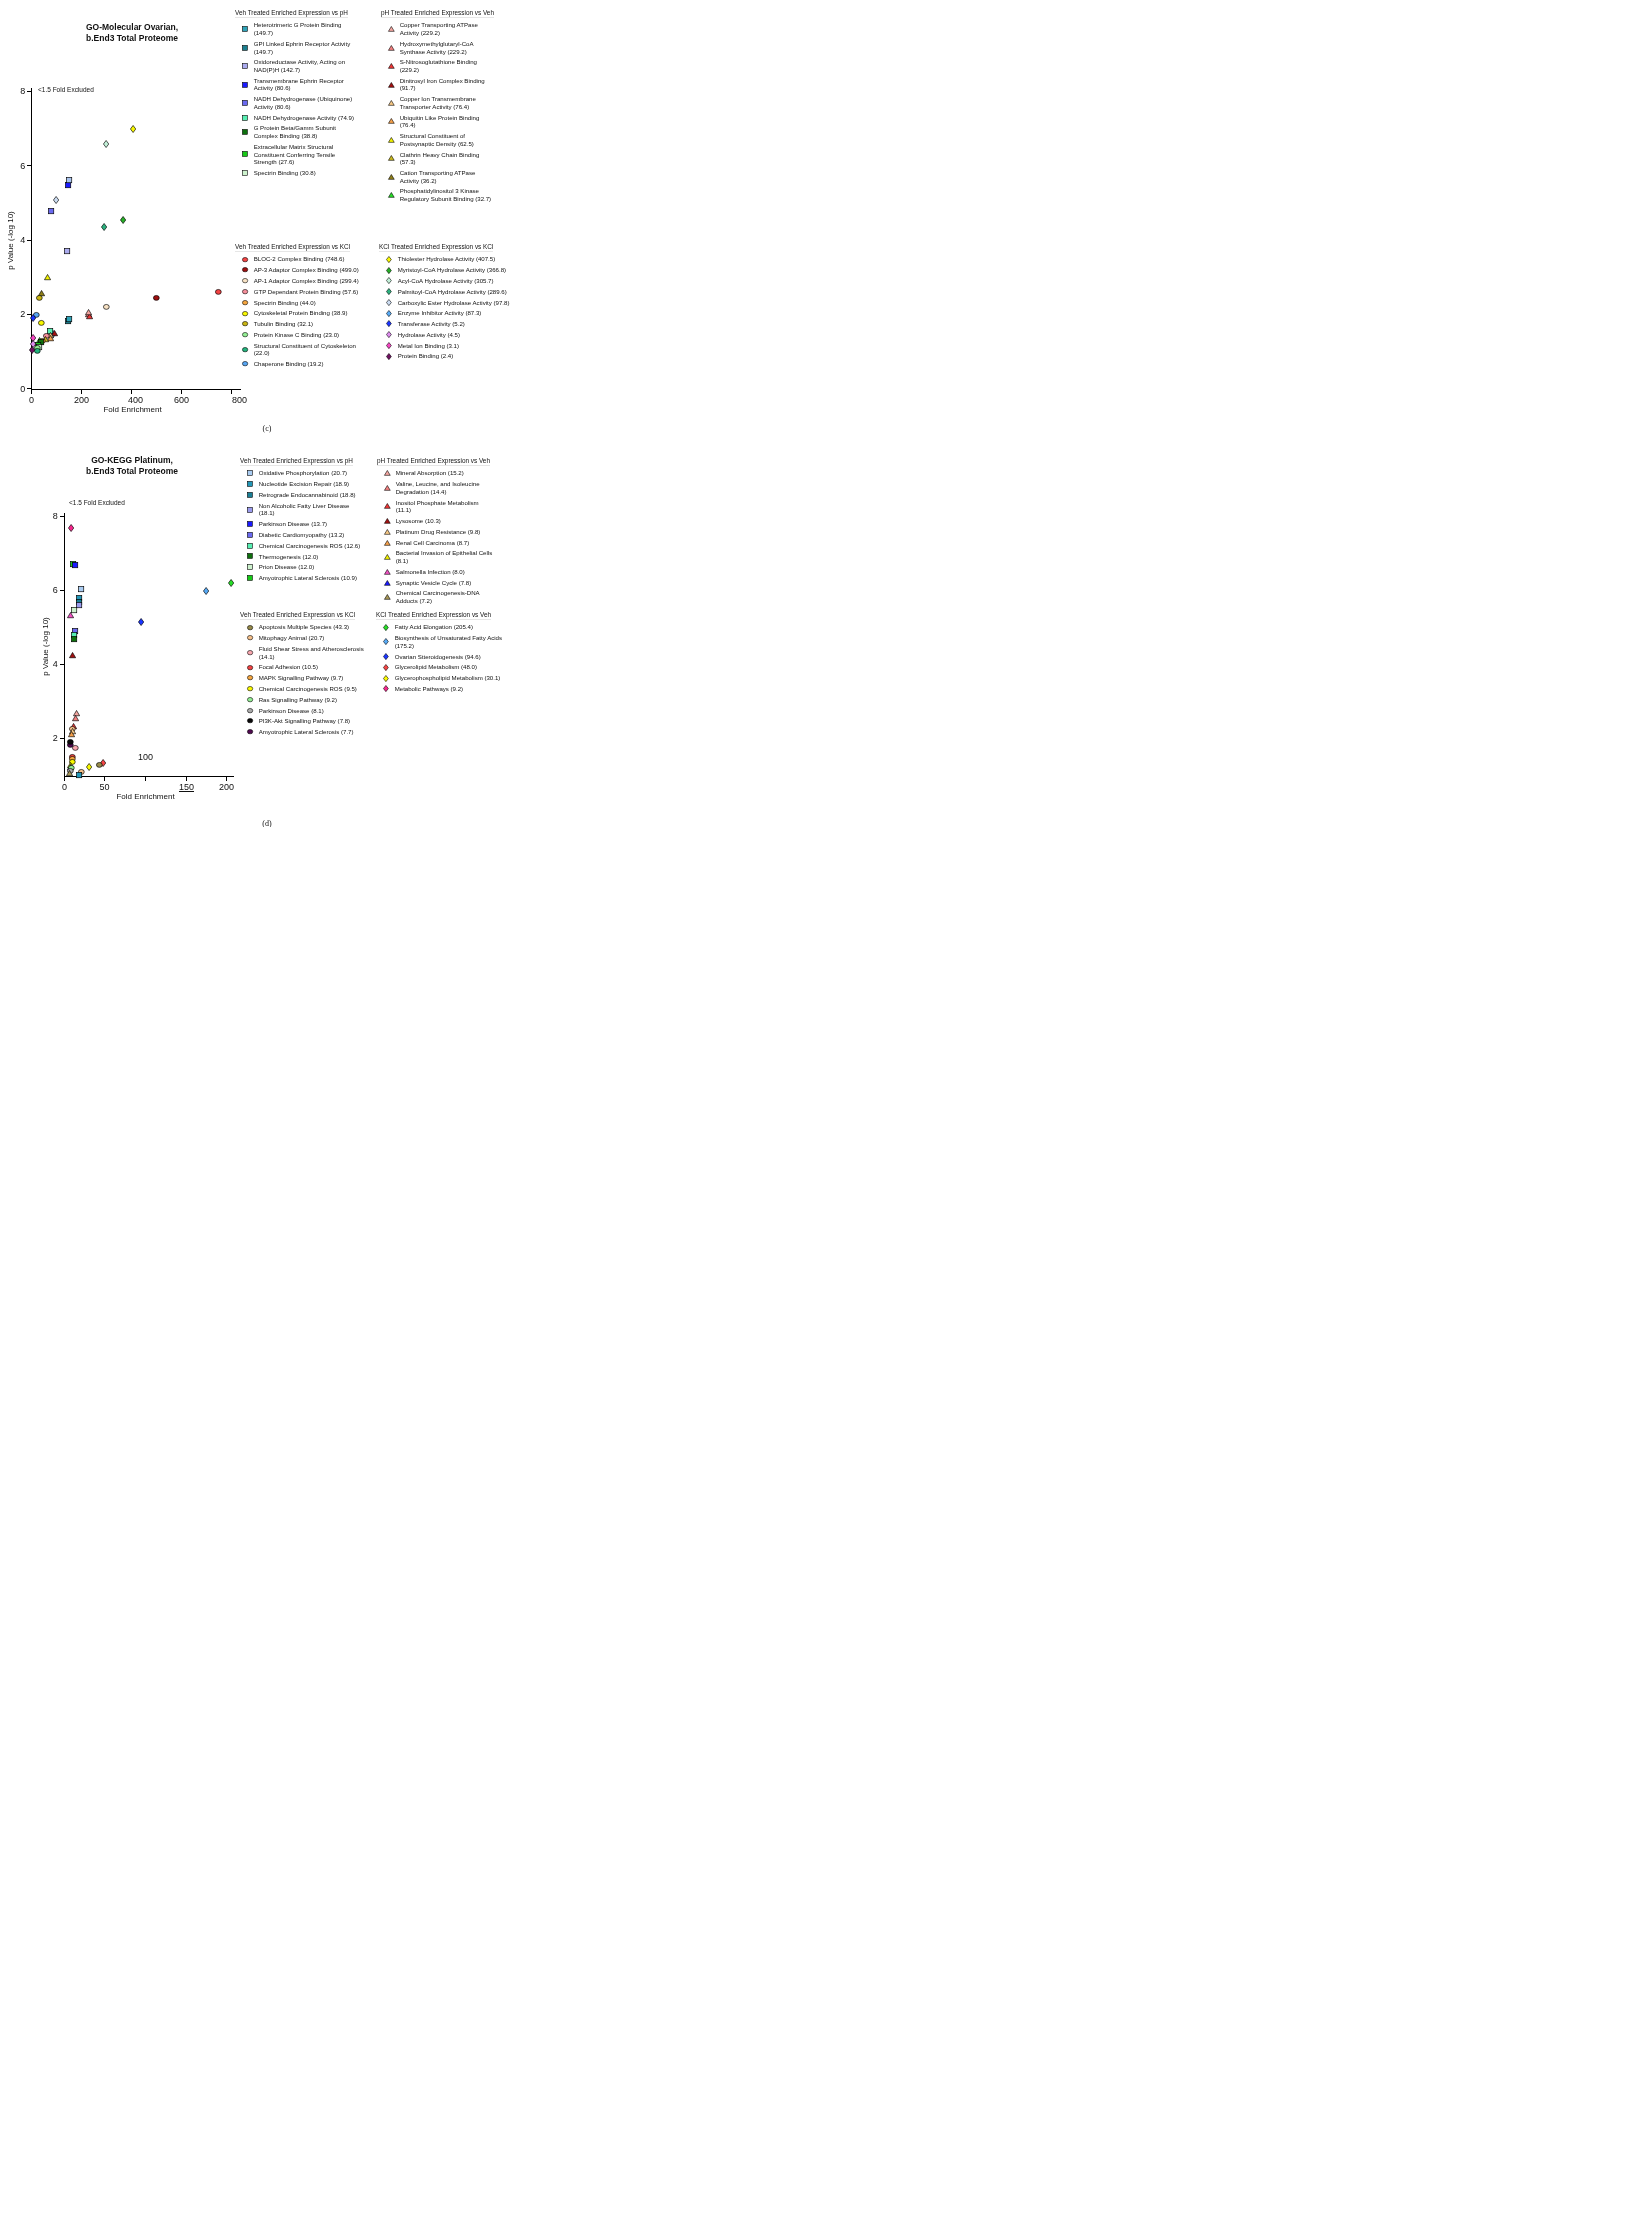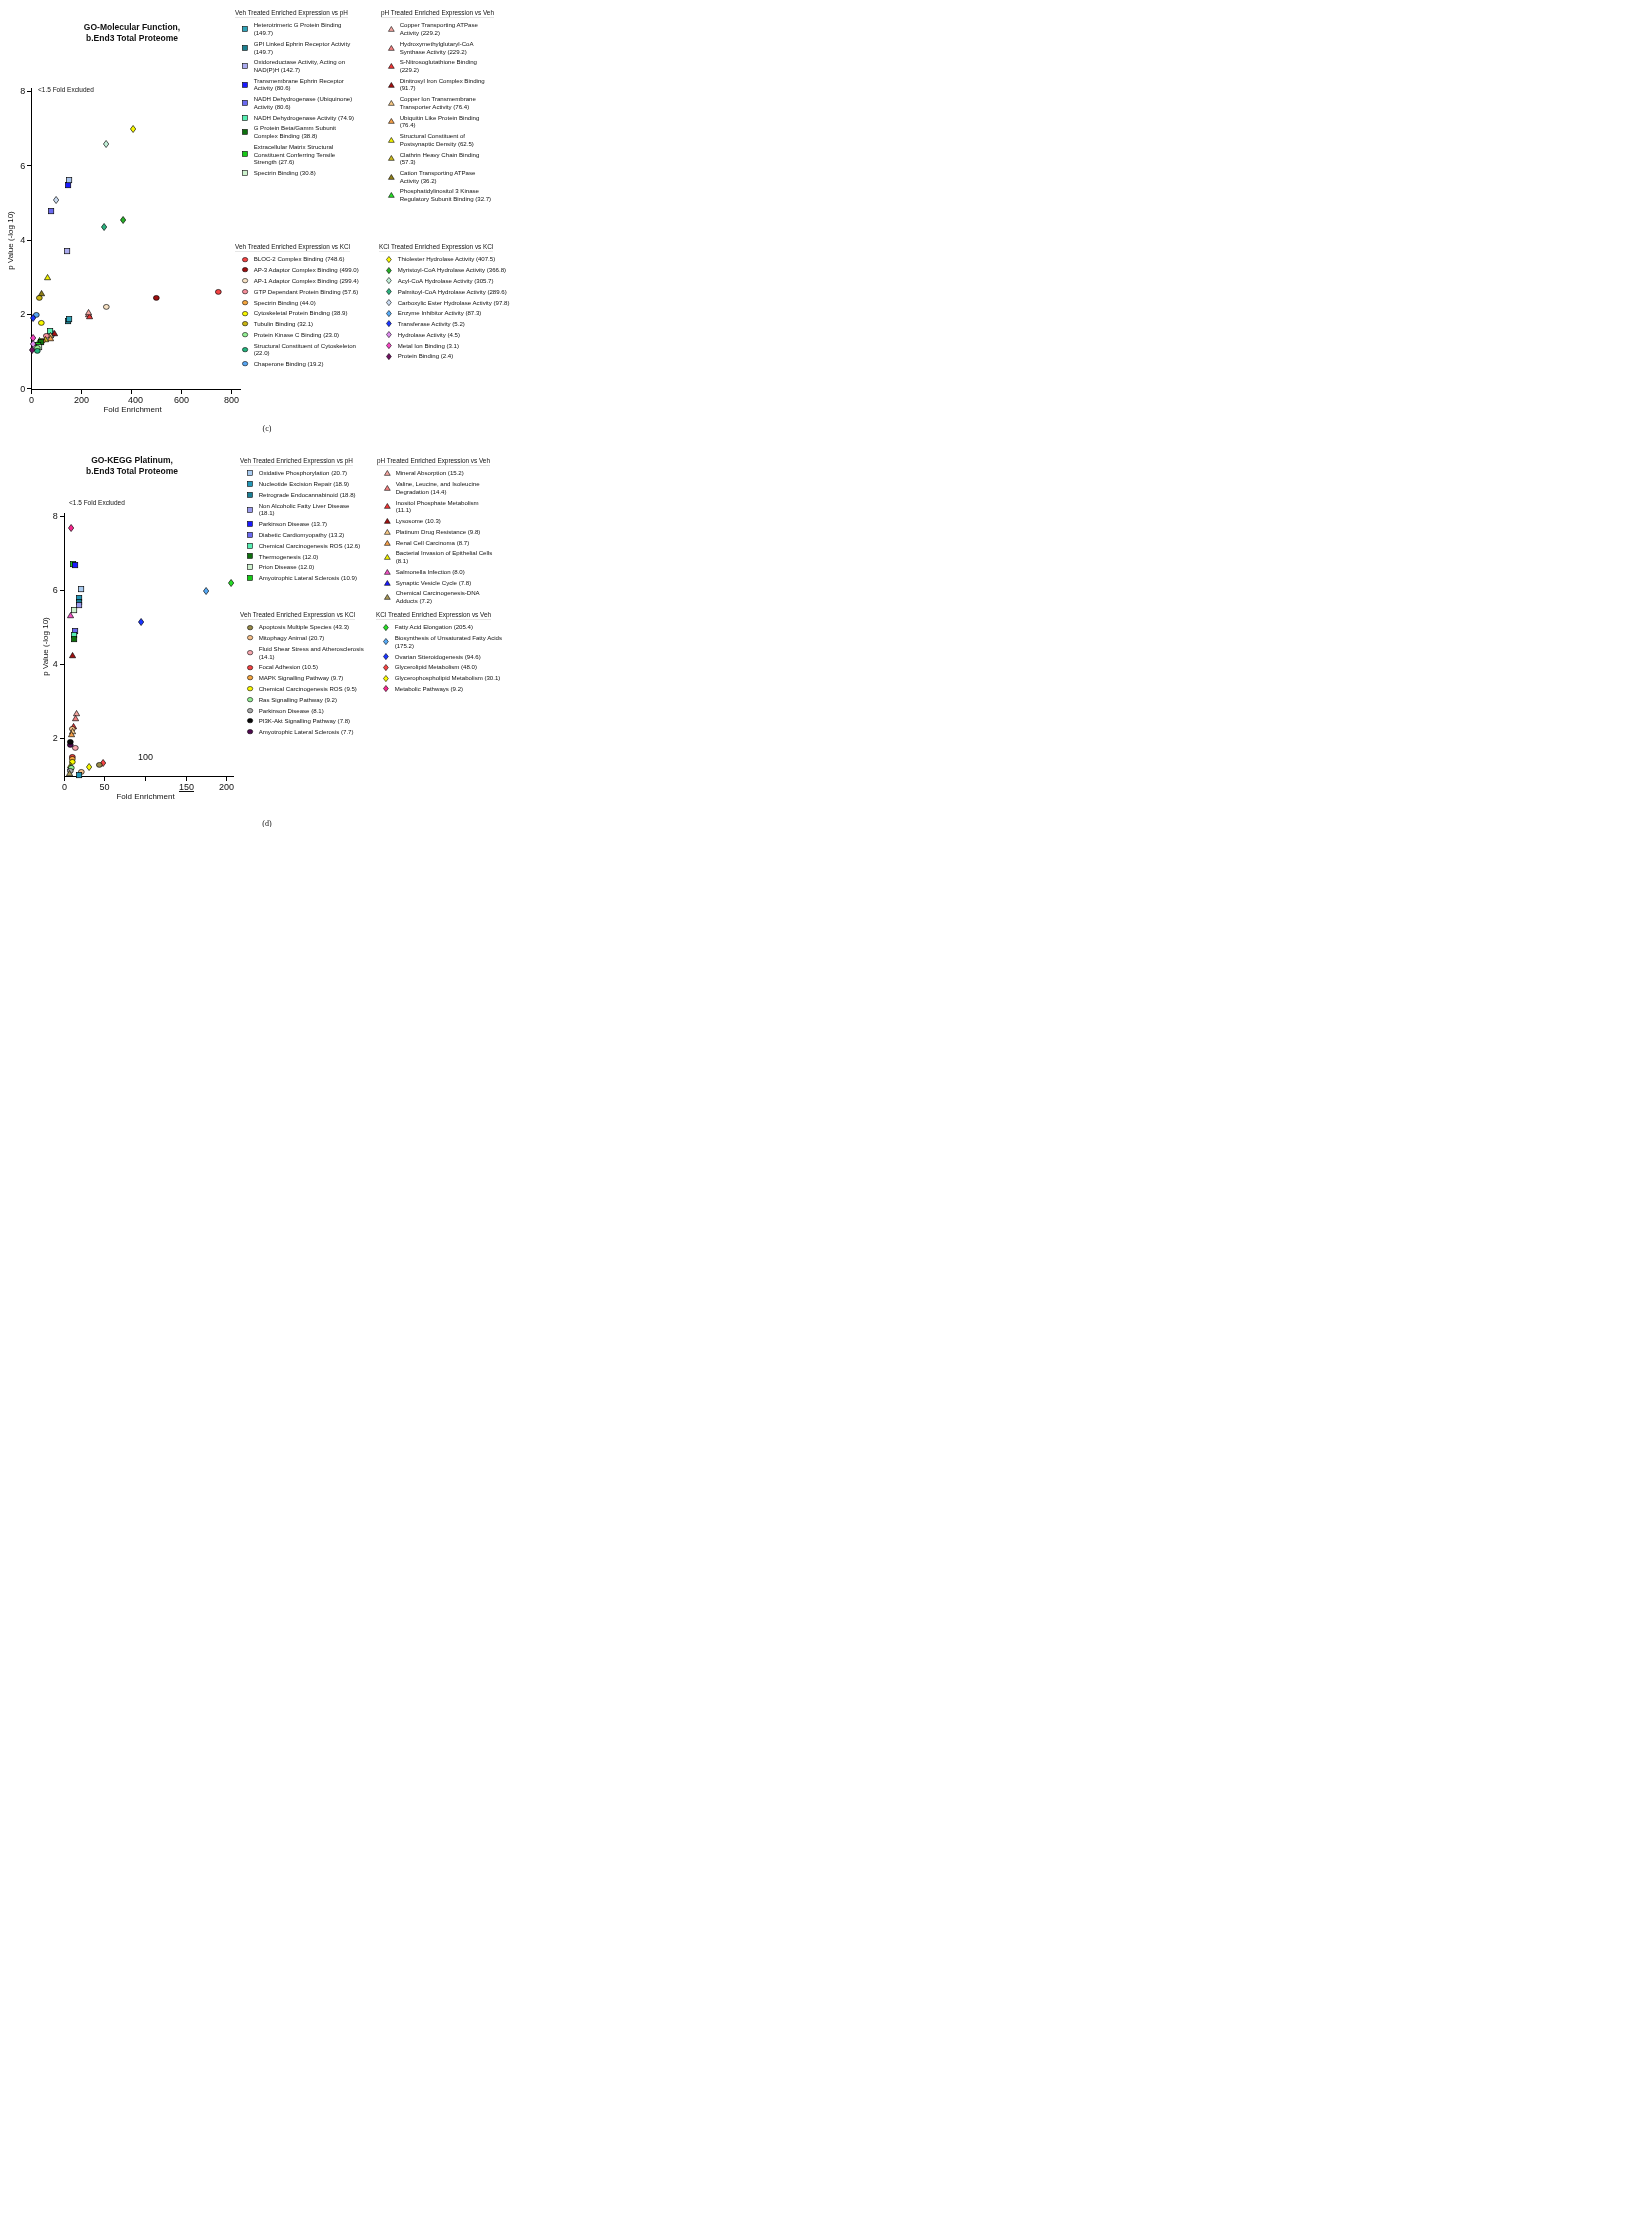--- a/index.html
+++ b/index.html
@@ -22,21 +22,21 @@
   .legend-marker{flex:0 0 8px;display:flex;justify-content:center;margin-right:4.5px;}
   .legend-label{font-size:6.1px;line-height:1.26;}
   .data-point{position:absolute;line-height:0;}
 </style>
 </head>
 <body>
 
 <div id="figure">
 
   <div class="panel-title" style="left:65px;top:22px;width:134px;">
-    <div>GO-Molecular Function,</div>
+    <div>GO-Molecular Ovarian,</div>
     <div>b.End3 Total Proteome</div>
   </div>
   <div class="annotation" style="left:38px;top:86px;">&lt;1.5 Fold Excluded</div>
   <div class="axis-label-y" style="left:-25px;top:236px;width:71px;">p Value (-log 10)</div>
   <div class="axis-label-x" style="left:88px;top:405px;width:89px;">Fold Enrichment</div>
   <div class="panel-label" style="left:258px;top:424px;width:18px;">(c)</div>
 
   <div class="panel-title" style="left:65px;top:455px;width:134px;">
     <div>GO-KEGG Platinum,</div>
     <div>b.End3 Total Proteome</div>
@@ -60,21 +60,21 @@
     <div class="tick-label-y" style="left:6.7px;top:86px;width:18.7px;">8</div>
     <div class="tick" style="left:31px;top:390px;width:1.1px;height:4px;"></div>
     <div class="tick-label-x" style="left:16px;top:395px;width:31px;">0</div>
     <div class="tick" style="left:81px;top:390px;width:1.1px;height:4px;"></div>
     <div class="tick-label-x" style="left:66px;top:395px;width:31px;">200</div>
     <div class="tick" style="left:131px;top:390px;width:1.1px;height:4px;"></div>
     <div class="tick-label-x" style="left:120px;top:395px;width:31px;">400</div>
     <div class="tick" style="left:181px;top:390px;width:1.1px;height:4px;"></div>
     <div class="tick-label-x" style="left:166px;top:395px;width:31px;">600</div>
     <div class="tick" style="left:231px;top:390px;width:1.1px;height:4px;"></div>
-    <div class="tick-label-x" style="left:216px;top:395px;width:31px;">800</div>
+    <div class="tick-label-x" style="left:216px;top:395px;width:31px;text-align:right;">800</div>
     <div class="data-point" style="left:130px;top:125px;" title="Thiolester Hydrolase Activity"><svg width="6.2" height="8" viewBox="0 0 14 18" style="overflow:visible" fill="#F8F800" stroke="#000" stroke-width="1.5" stroke-linejoin="miter">
         <path d="M 7 1 L 13 9 L 7 17 L 1 9 Z"></path>
       </svg></div>
     <div class="data-point" style="left:103px;top:140px;" title="Acyl-CoA Hydrolase Activity"><svg width="6.2" height="8" viewBox="0 0 14 18" style="overflow:visible" fill="#C2F0D8" stroke="#000" stroke-width="1.5" stroke-linejoin="miter">
         <path d="M 7 1 L 13 9 L 7 17 L 1 9 Z"></path>
       </svg></div>
     <div class="data-point" style="left:65px;top:182px;" title="Transmembrane Ephrin Receptor Activity"><svg width="6.2" height="6.2" viewBox="0 0 14 14" style="overflow:visible" fill="#1A1AFF" stroke="#000" stroke-width="1.5" stroke-linejoin="miter">
         <rect x="1" y="1" width="12" height="12"></rect>
       </svg></div>
     <div class="data-point" style="left:66px;top:177px;" title="GPI Linked Ephrin Receptor Activity"><svg width="6.2" height="6.2" viewBox="0 0 14 14" style="overflow:visible" fill="#A9C4EE" stroke="#000" stroke-width="1.5" stroke-linejoin="miter">

